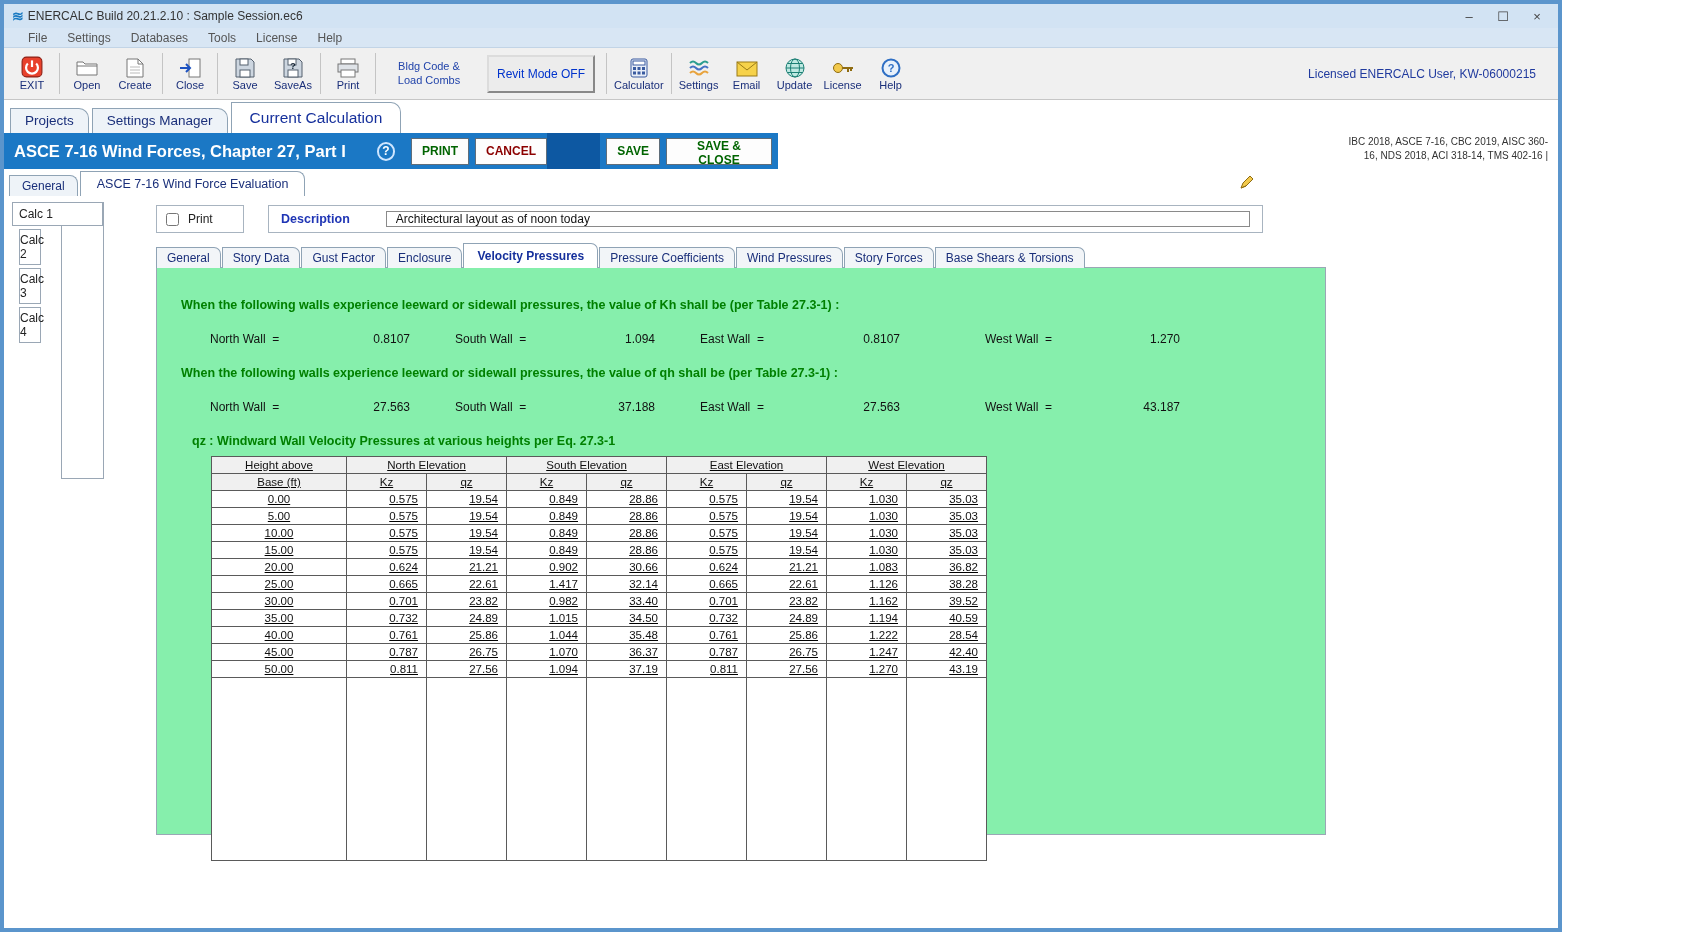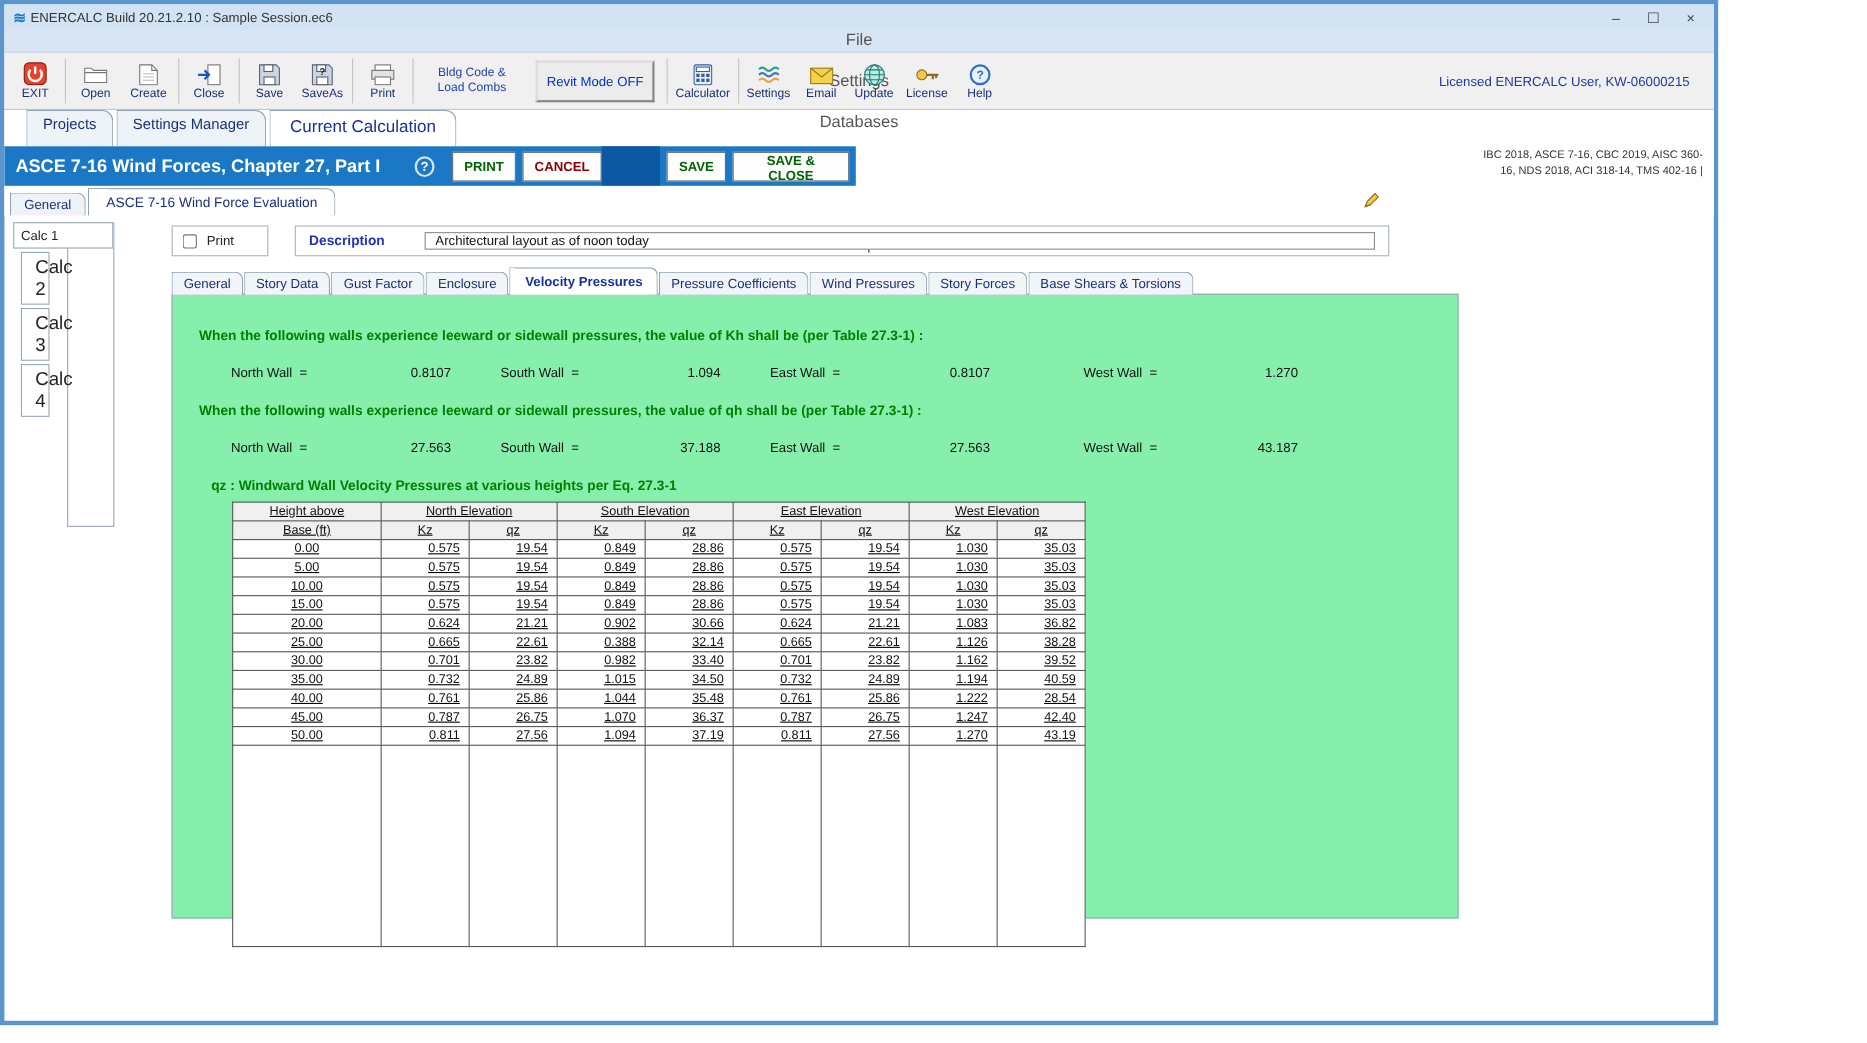--- a/index.html
+++ b/index.html
@@ -23,21 +23,21 @@
   }
   .app-icon { font-size: 14px; color: #1a7ac2; font-weight: bold; margin: 0 4px; }
   .win-title { font-size: 12px; color: #333; }
   .win-controls { margin-left: auto; display: flex; }
   .win-btn { width: 34px; height: 22px; display: flex; align-items: center; justify-content: center;
              font-size: 13px; color: #444; cursor: default; }
   
   .menubar {
     height: 20px; background: #d8e6f4; border-bottom: 1px solid #c2d4e6;
     display: flex; align-items: center; padding: 0 24px; gap: 20px;
-    font-size: 15px; color: #555; flex-direction: column;
+    font-size: 12px; color: #555;
   }
   
   .toolbar {
     height: 52px; background: #f0f0f0; border-bottom: 1px solid #c6c6c6;
     display: flex; align-items: stretch; padding: 0 4px;
   }
   .tool {
     min-width: 48px; display: flex; flex-direction: column; align-items: center;
     justify-content: center; gap: 1px; font-size: 11px; color: #1a2f7a;
     background: none; border: none; cursor: default; padding: 0 4px;
@@ -51,22 +51,22 @@
   }
   .revit-btn {
     align-self: center; margin: 0 8px; padding: 10px 8px;
     background: #ececec; border: 2px outset #dcdcdc;
     color: #0033cc; font-size: 12px; cursor: default;
   }
   .licensed { margin-left: auto; align-self: center; margin-right: 18px;
               font-size: 12px; color: #203a9e; }
   
   .maintabs {
-    height: 33px; background: #fff; display: flex; 
-    padding-left: 20px;
+    height: 33px; background: #fff; display: flex; align-items: flex-end;
+    padding-left: 6px;
   }
   .mtab {
     border: 1px solid #8fa3b5; border-bottom: none; border-radius: 0 10px 0 0;
     background: #eef3f8; color: #1a2f7a; font-size: 13.5px;
     padding: 4px 14px 5px; margin-right: 3px; cursor: default;
   }
   .mtab.active { background: #fff; font-size: 15.5px; color: #16309c; padding: 6px 18px 6px; }
   
   .calcheader { position: relative; height: 36px; background: #fff; }
   .blue-bar {
@@ -110,21 +110,21 @@
   .calc-col { width: 96px; flex: none; position: relative; height: 290px; }
   .calc-panel {
     position: absolute; left: 49px; top: 0; width: 43px; height: 277px;
     border: 1px solid #9aa7b5; background: #fff;
   }
   .calc-tab {
     position: relative; z-index: 2; border: 1px solid #9aa7b5; background: #fff;
     font-size: 12px; color: #222; padding: 4px 6px; margin-bottom: 3px; cursor: default;
   }
   .calc-tab.active { width: 91px; margin-left: 0; }
-  .calc-tab:not(.active) { width: 22px; margin-left: 7px; font-size: 17px; padding: 3px 12px; }
+  .calc-tab:not(.active) { width: 22px; margin-left: 7px; font-size: 12px; padding: 3px 0; }
   .content-col { flex: 1; margin-left: 48px; }
   
   .desc-row { display: flex; margin-top: 3px; }
   .print-box {
     width: 88px; height: 28px; border: 1px solid #a8b4c0;
     display: flex; align-items: center; padding: 0 9px; gap: 9px;
     font-size: 12px; color: #222;
   }
   .desc-box {
     margin-left: 24px; width: 995px; border: 1px solid #a8b4c0;
@@ -526,21 +526,21 @@
                 <td class="n-cell">30.66</td>
                 <td class="n-cell">0.624</td>
                 <td class="n-cell">21.21</td>
                 <td class="n-cell">1.083</td>
                 <td class="n-cell">36.82</td>
               </tr>
               <tr>
                 <td class="h-cell">25.00</td>
                 <td class="n-cell">0.665</td>
                 <td class="n-cell">22.61</td>
-                <td class="n-cell">0.388</td>
+                <td class="n-cell">1.417</td>
                 <td class="n-cell">32.14</td>
                 <td class="n-cell">0.665</td>
                 <td class="n-cell">22.61</td>
                 <td class="n-cell">1.126</td>
                 <td class="n-cell">38.28</td>
               </tr>
               <tr>
                 <td class="h-cell">30.00</td>
                 <td class="n-cell">0.701</td>
                 <td class="n-cell">23.82</td>

